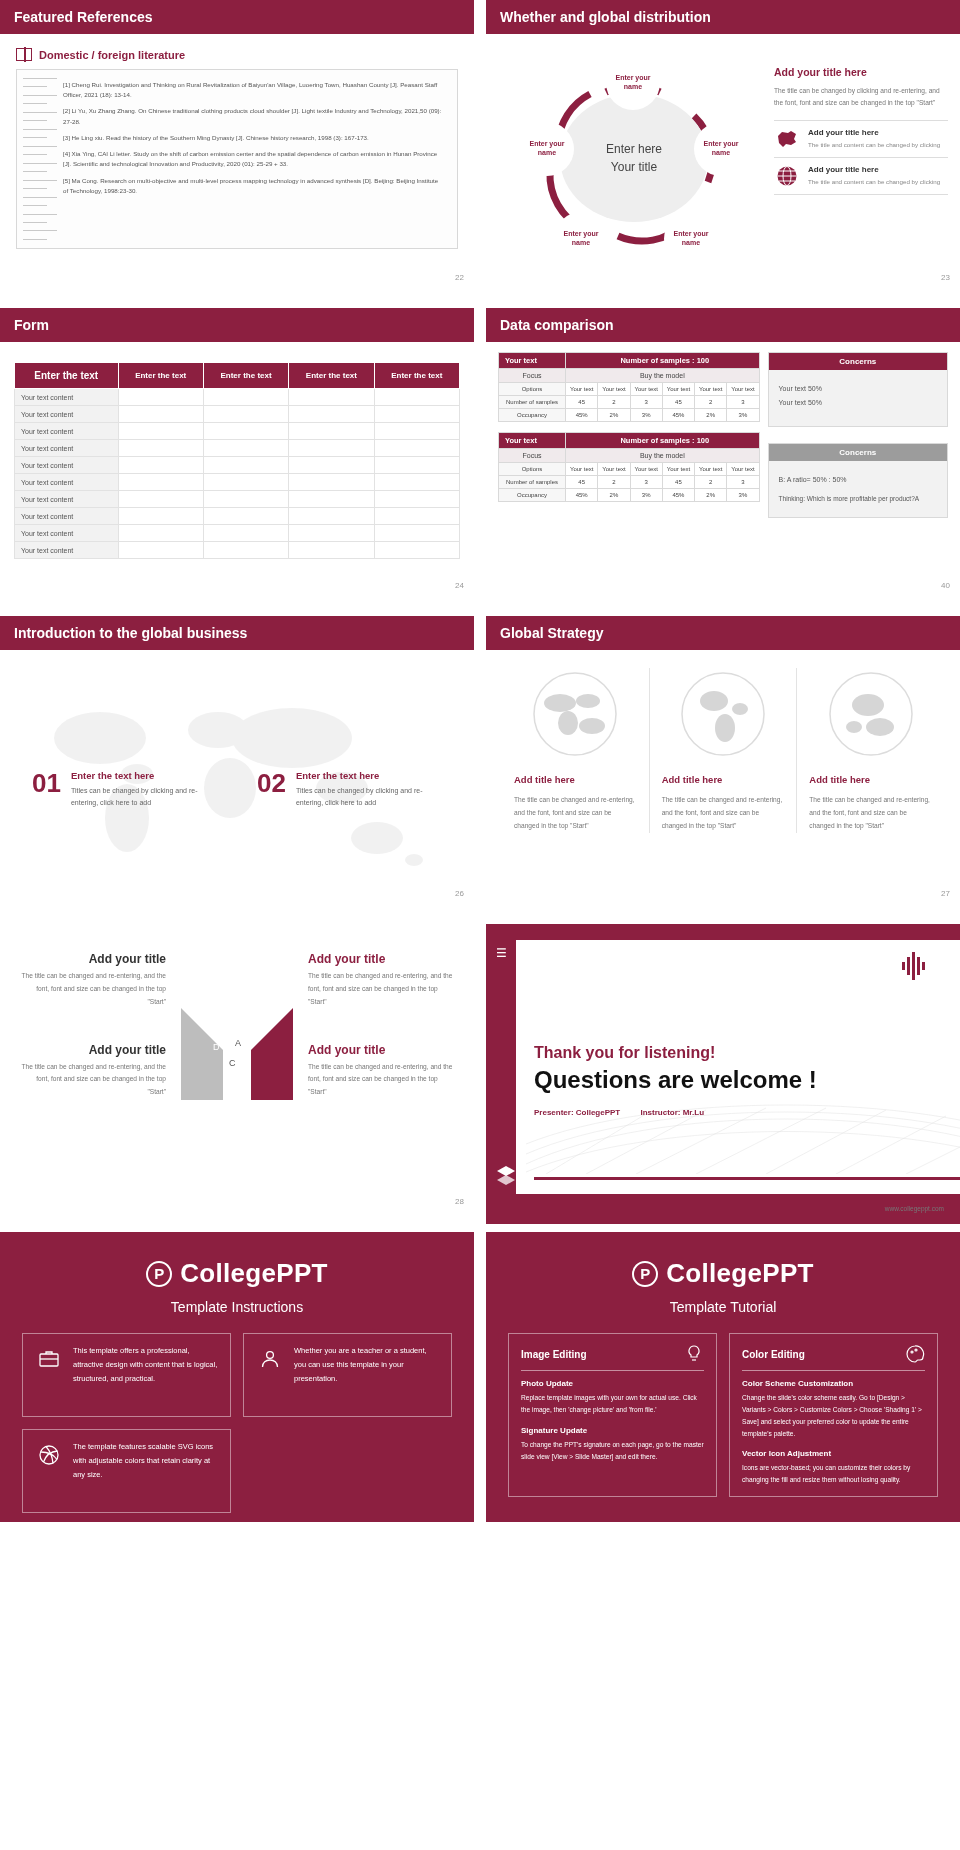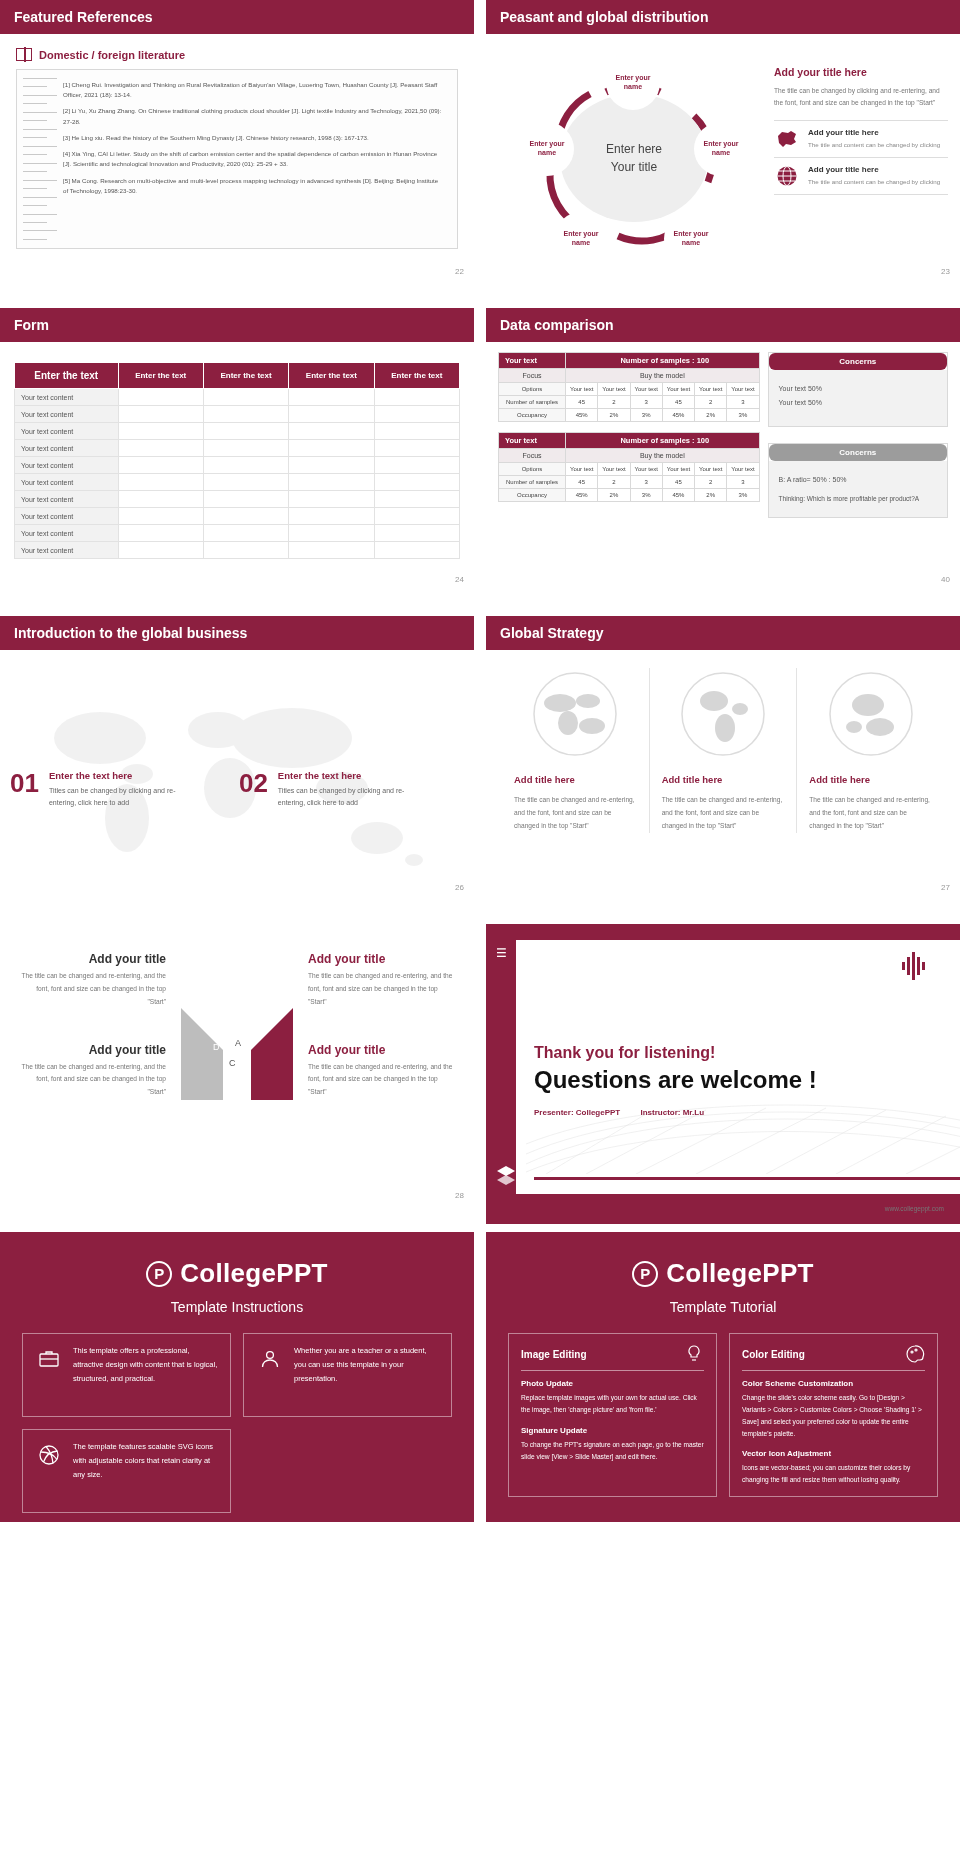--- a/index.html
+++ b/index.html
@@ -7,21 +7,21 @@
   body {
     width:960px; height:1850px;
     font-family:"Liberation Sans", sans-serif;
     color:#333;
     position:relative;
     overflow:hidden;
   }
   .grid { display:grid; grid-template-columns:1fr 1fr; gap:8px 12px; padding:0 0 0 0; }
   .slide { background:#fff; position:relative; overflow:hidden; }
   .bar { background:#8c1f40; color:#fff; height:34px; display:flex; align-items:center; padding:0 14px; font-size:14px; font-weight:bold; }
-  .pagenum { position:absolute; right:10px; bottom:24px; font-size:8px; color:#999; }
+  .pagenum { position:absolute; right:10px; bottom:18px; font-size:8px; color:#999; }
 
   
   .s22 { height:300px; }
   .s22 .head { display:flex; align-items:center; gap:7px; margin:14px 0 8px 16px; }
   .s22 .head .ico { width:16px; height:13px; border:1.6px solid #8c1f40; position:relative; }
   .s22 .head .ico:before { content:""; position:absolute; left:50%; top:-1.6px; bottom:-1.6px; width:1.6px; background:#8c1f40; }
   .s22 .head .t { font-size:11px; font-weight:bold; color:#8c1f40; }
   .refbox { margin:0 16px; border:1px solid #d8d8d8; background:#fdfdfd; padding:10px 12px 10px 46px; position:relative; height:180px; }
   .refbox .lines { position:absolute; left:6px; top:8px; width:34px; bottom:8px; display:flex; flex-direction:column; justify-content:space-between; }
   .refbox .lines i { display:block; height:1px; background:#c9c9c9; }
@@ -57,28 +57,28 @@
   .s25 { height:300px; }
   .s25 .cols { display:flex; gap:8px; padding:10px 12px 0; }
   .s25 .lcol { flex:1.45; }
   .s25 .rcol { flex:1; }
   .dtbl { width:100%; border-collapse:collapse; margin-bottom:10px; border:1px solid #d9d9d9; }
   .dtbl td, .dtbl th { border:1px solid #d9d9d9; font-size:6px; text-align:center; padding:3px 1px; color:#444; }
   .dtbl .hdr { background:#8c1f40; color:#fff; font-size:7.5px; font-weight:bold; text-align:left; padding-left:6px; }
   .dtbl .hdr2 { background:#f0eaec; font-size:7px; }
   .dtbl .lbl { background:#f7f7f7; font-size:6px; }
   .concern { border:1px solid #d9d9d9; margin-bottom:16px; }
-  .concern .ch { background:#8c1f40; color:#fff; font-size:8px; font-weight:bold; text-align:center; padding:4px;border-radius:6px; }
+  .concern .ch { background:#8c1f40; color:#fff; font-size:8px; font-weight:bold; text-align:center; padding:4px; }
   .concern .ch.gray { background:#9c9c9c; }
   .concern .cb { background:#f2f2f2; padding:12px 10px; font-size:7px; color:#555; line-height:2; min-height:56px; }
 
   
   .s26 { height:300px; }
   .s26 .mapbg { position:absolute; inset:34px 0 0 0; display:flex; align-items:center; justify-content:center; opacity:.25; }
-  .s26 .nums { position:relative; display:flex; gap:40px; padding:120px 10px 0; }
+  .s26 .nums { position:relative; display:flex; gap:40px; padding:120px 32px 0; }
   .s26 .numitem { display:flex; gap:10px; align-items:flex-start; }
   .s26 .numitem .n { font-size:26px; font-weight:bold; color:#8c1f40; line-height:1; }
   .s26 .numitem h4 { margin:0 0 4px; font-size:9.5px; color:#8c1f40; font-weight:bold; }
   .s26 .numitem p { margin:0; font-size:7px; color:#666; line-height:1.75; max-width:150px; }
 
   
   .s27 { height:300px; }
   .s27 .cols { display:flex; padding:18px 16px 0; }
   .s27 .col { flex:1; padding:0 12px; }
   .s27 .col + .col { border-left:1px solid #e3e3e3; }
@@ -172,21 +172,21 @@
       <p>[2] Li Yu, Xu Zhang Zhang. On Chinese traditional clothing products cloud shoulder [J]. Light textile Industry and Technology, 2021,50 (09): 27-28.</p>
       <p>[3] He Ling xiu. Read the history of the Southern Ming Dynasty [J]. Chinese history research, 1998 (3): 167-173.</p>
       <p>[4] Xia Ying, CAI Li letter. Study on the shift of carbon emission center and the spatial dependence of carbon emission in Hunan Province [J]. Scientific and technological Innovation and Productivity, 2020 (01): 25-29 + 33.</p>
       <p>[5] Ma Cong. Research on multi-objective and multi-level process mapping technology in advanced synthesis [D]. Beijing: Beijing Institute of Technology, 1998:23-30.</p>
     </div>
     <div class="pagenum">22</div>
   </div>
 
   <div class="slide s23">
     <div class="bar">
-        <span>Peasant and global distribution</span>
+        <span>Whether and global distribution</span>
       </div>
     <div class="wrap">
       <div class="circlewrap">
         <svg class="arcwrap" viewBox="0 0 270 225">
           <g fill="none" stroke="#8c1f40" stroke-width="7">
             <path d="M108 48 A 60 60 0 0 1 162 48"></path>
             <path d="M196 72 A 60 60 0 0 1 210 138"></path>
             <path d="M186 180 A 60 60 0 0 1 120 192"></path>
             <path d="M84 184 A 60 60 0 0 1 52 128"></path>
             <path d="M60 100 A 60 60 0 0 1 92 50"></path>

